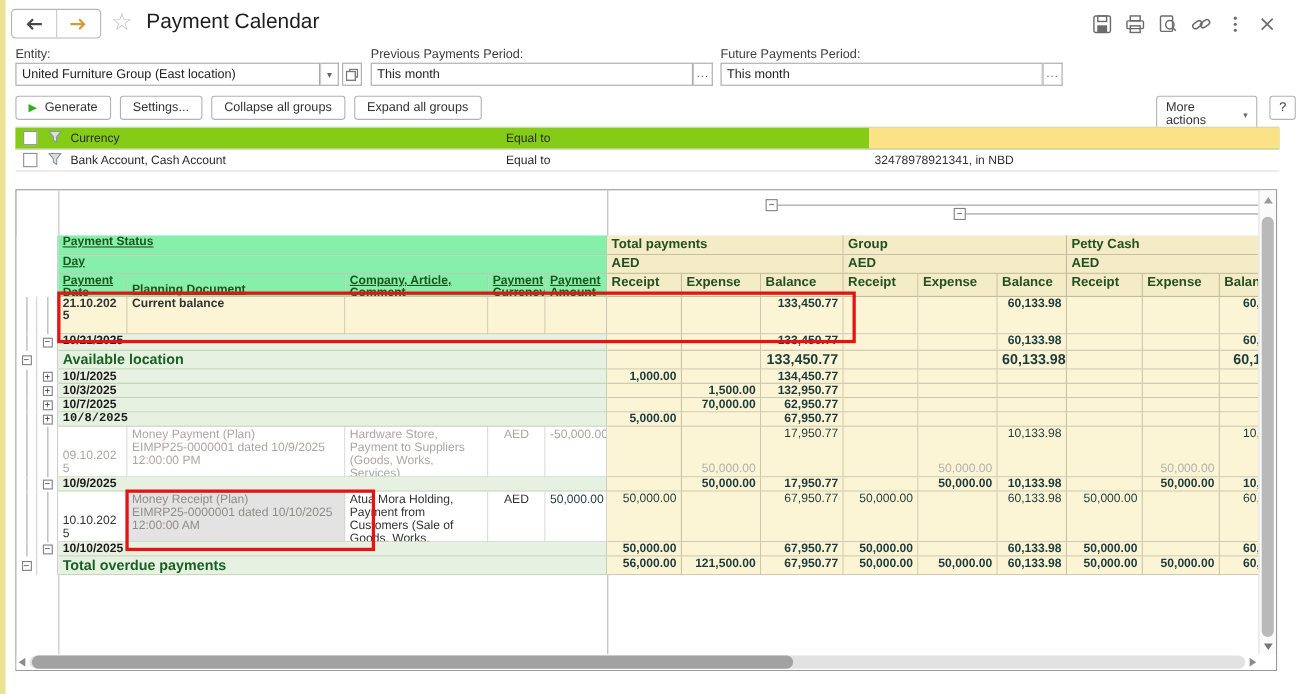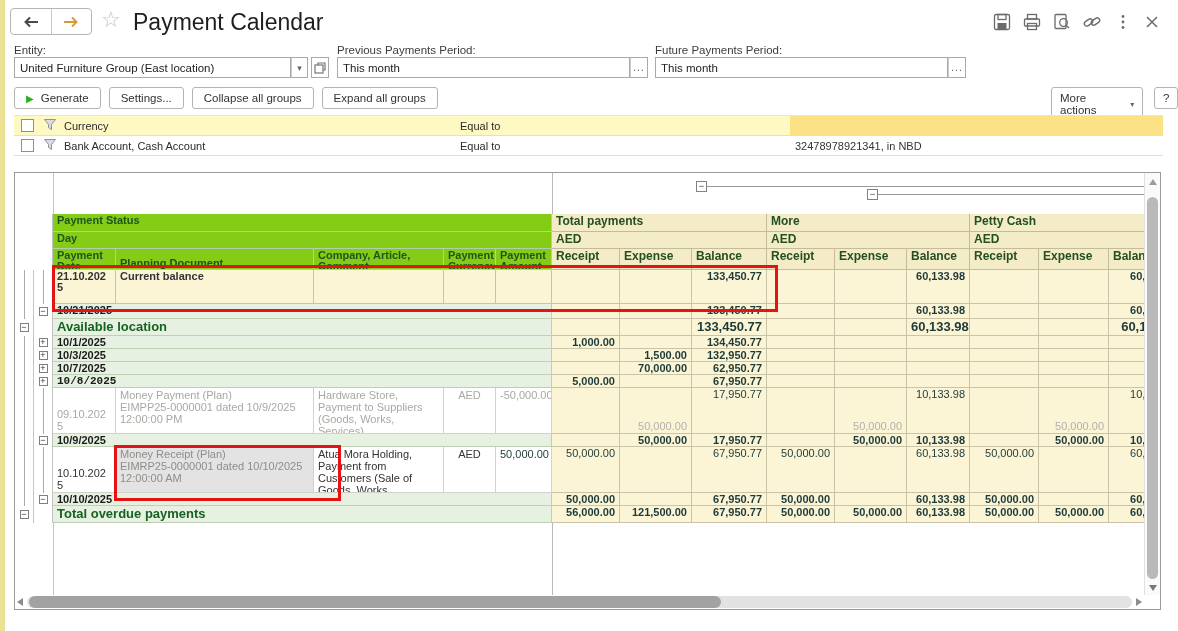--- a/index.html
+++ b/index.html
@@ -6,40 +6,40 @@
   body{width:1178px;height:631px;position:relative;background:#fff;overflow:hidden;
        font-family:"Liberation Sans",sans-serif;color:#333;}
   .abs{position:absolute;}
   
   .winstrip{left:0;top:0;width:5px;height:631px;background:#ece294;}
   
   .navgroup{left:10px;top:8px;width:80px;height:25px;border:1px solid #b5b5b5;border-radius:4px;display:flex;background:#fff;}
   .navbtn{flex:1;display:flex;align-items:center;justify-content:center;cursor:pointer;}
   .navbtn+.navbtn{border-left:1px solid #c9c9c9;}
   .star{left:101px;top:8px;font-size:22px;color:#c2c2c2;line-height:24px;}
-  .pagetitle{left:133px;top:9px;font-size:23px;font-weight:500;color:#1e1e1e;}
+  .pagetitle{left:133px;top:9px;font-size:19px;font-weight:500;color:#1e1e1e;}
   .tb-icon{top:13px;width:18px;height:18px;cursor:pointer;}
   
   .flabel{font-size:11.5px;color:#3c3c3c;}
   .finput{height:21px;border:1px solid #a9a9a9;background:#fff;font-size:11.5px;color:#222;
           display:flex;align-items:center;padding-left:5px;box-sizing:border-box;}
   .ddseg{width:17px;height:21px;border:1px solid #a9a9a9;border-left:1px solid #c9c9c9;box-sizing:border-box;
          display:flex;align-items:center;justify-content:center;font-size:9px;color:#666;background:#fff;cursor:pointer;}
   .openbtn{width:18px;height:21px;border:1px solid #a9a9a9;box-sizing:border-box;background:#fff;
            display:flex;align-items:center;justify-content:center;cursor:pointer;}
   .dots{font-size:10px;color:#555;letter-spacing:1px;line-height:10px;}
   
   .btn{height:22px;border:1px solid #b3b3b3;border-radius:3px;background:#fff;font-size:11.5px;color:#333;
        display:inline-flex;align-items:center;justify-content:center;padding:0 11px;box-sizing:border-box;cursor:pointer;}
   .play{color:#2eae23;font-size:10px;margin-right:7px;}
   .dd-caret{font-size:8px;color:#666;margin-left:5px;}
   
   .filters{left:14px;top:115px;width:1149px;}
   .frow{height:19px;display:flex;align-items:center;border-bottom:1px solid #dedede;position:relative;font-size:11px;}
-  .frow.hl{background:#fef9c3;}
+  .frow.hl{background:#84cc16;}
   .fcheck{width:11px;height:11px;border:1px solid #8f8f8f;background:#fff;margin-left:7px;}
   .ffunnel{margin-left:10px;}
   .ffield{margin-left:8px;color:#2b2b2b;}
   .fcond{position:absolute;left:446px;color:#2b2b2b;}
   .fval{position:absolute;left:776px;right:0;top:0;bottom:0;display:flex;align-items:center;padding-left:5px;}
   .frow.hl .fval{background:#fbe287;}
   
   .sheet{left:14px;top:172px;width:1147px;height:438px;border:1px solid #9a9a9a;background:#fff;box-sizing:border-box;}
   .cols{position:absolute;left:0;top:0;width:1129px;height:422px;overflow:hidden;}
   .toparea{position:relative;height:41px;border-bottom:0;}
@@ -47,22 +47,22 @@
   .gutline{position:absolute;left:38px;top:0;width:1px;height:41px;background:#c4c4c4;}
   .grpwidget{position:absolute;height:11px;display:flex;align-items:center;}
   .grpbox{width:11px;height:11px;border:1px solid #828282;background:#fff;font-size:9px;line-height:9px;text-align:center;color:#333;box-sizing:border-box;cursor:pointer;}
   .grpline{height:1px;background:#9a9a9a;}
   .t-row{display:grid;grid-template-columns:19px 19px 63px 198px 130px 52px 56px 68px 72px 75px 68px 72px 63px 69px 70px 75px;}
   .t-row > div{box-sizing:border-box;overflow:hidden;}
   
   .gut{border-right:1px solid #c4c4c4;background:#fff;display:flex;align-items:center;justify-content:center;}
   .gut.vl{background-image:linear-gradient(#ababab,#ababab);background-size:1px 100%;background-repeat:no-repeat;background-position:center;}
   .gbox{width:9px;height:9px;border:1px solid #7f7f7f;background:#fff;font-size:9px;line-height:7px;text-align:center;color:#333;box-sizing:border-box;cursor:pointer;}
-  .hg{background:#84cc16;border-right:1px solid #b7cbae;border-bottom:1px solid #b7cbae;
-      font-size:11px;font-weight:bold;color:#1d551d;padding:1px 4px;line-height:10.5px;}
+  .hg{background:#86efac;border-right:1px solid #b7cbae;border-bottom:1px solid #b7cbae;
+      font-size:11px;font-weight:bold;color:#1d551d;padding:1px 4px;line-height:10.5px;text-decoration:underline;}
   .hy{background:#f4ecc6;border-right:1px solid #c3bb9c;border-bottom:1px solid #c3bb9c;
       font-size:12px;font-weight:bold;color:#234f23;padding:1px 4px;line-height:12px;white-space:nowrap;}
   .g{background:#e7f1e2;border-right:1px solid #bdd0b4;border-bottom:1px solid #bdd0b4;
      font-size:11px;font-weight:bold;color:#1b1b1b;padding:1px 4px;line-height:11px;}
   .y{background:#fbf4d5;border-right:1px solid #c9c3a8;border-bottom:1px solid #c9c3a8;
      font-size:11px;padding:1px 4px;line-height:11px;}
   .w{background:#fff;border-right:1px solid #d2d2cd;border-bottom:1px solid #d2d2cd;
      font-size:11px;padding:1px 4px;line-height:12px;}
   .num{text-align:right;color:#1d3a3a;white-space:nowrap;}
   .b{font-weight:bold;}
@@ -235,21 +235,21 @@
         <span class="grpbox">−</span>
         <span class="grpline" style="flex:1;"></span>
       </div>
     </div>
 
     <div class="t-row" style="height:18px;">
       <div class="gut" style="border-right:none;"></div>
         <div class="gut"></div>
       <div class="hg" style="grid-column:3 / span 5;">Payment Status</div>
       <div class="hy" style="grid-column:8 / span 3;">Total payments</div>
-      <div class="hy" style="grid-column:11 / span 3;">More</div>
+      <div class="hy" style="grid-column:11 / span 3;">Group</div>
       <div class="hy" style="grid-column:14 / span 3;">Petty Cash</div>
     </div>
 
     <div class="t-row" style="height:17px;">
       <div class="gut" style="border-right:none;"></div>
         <div class="gut"></div>
       <div class="hg" style="grid-column:3 / span 5;">Day</div>
       <div class="hy" style="grid-column:8 / span 3;">AED</div>
       <div class="hy" style="grid-column:11 / span 3;">AED</div>
       <div class="hy" style="grid-column:14 / span 3;">AED</div>

